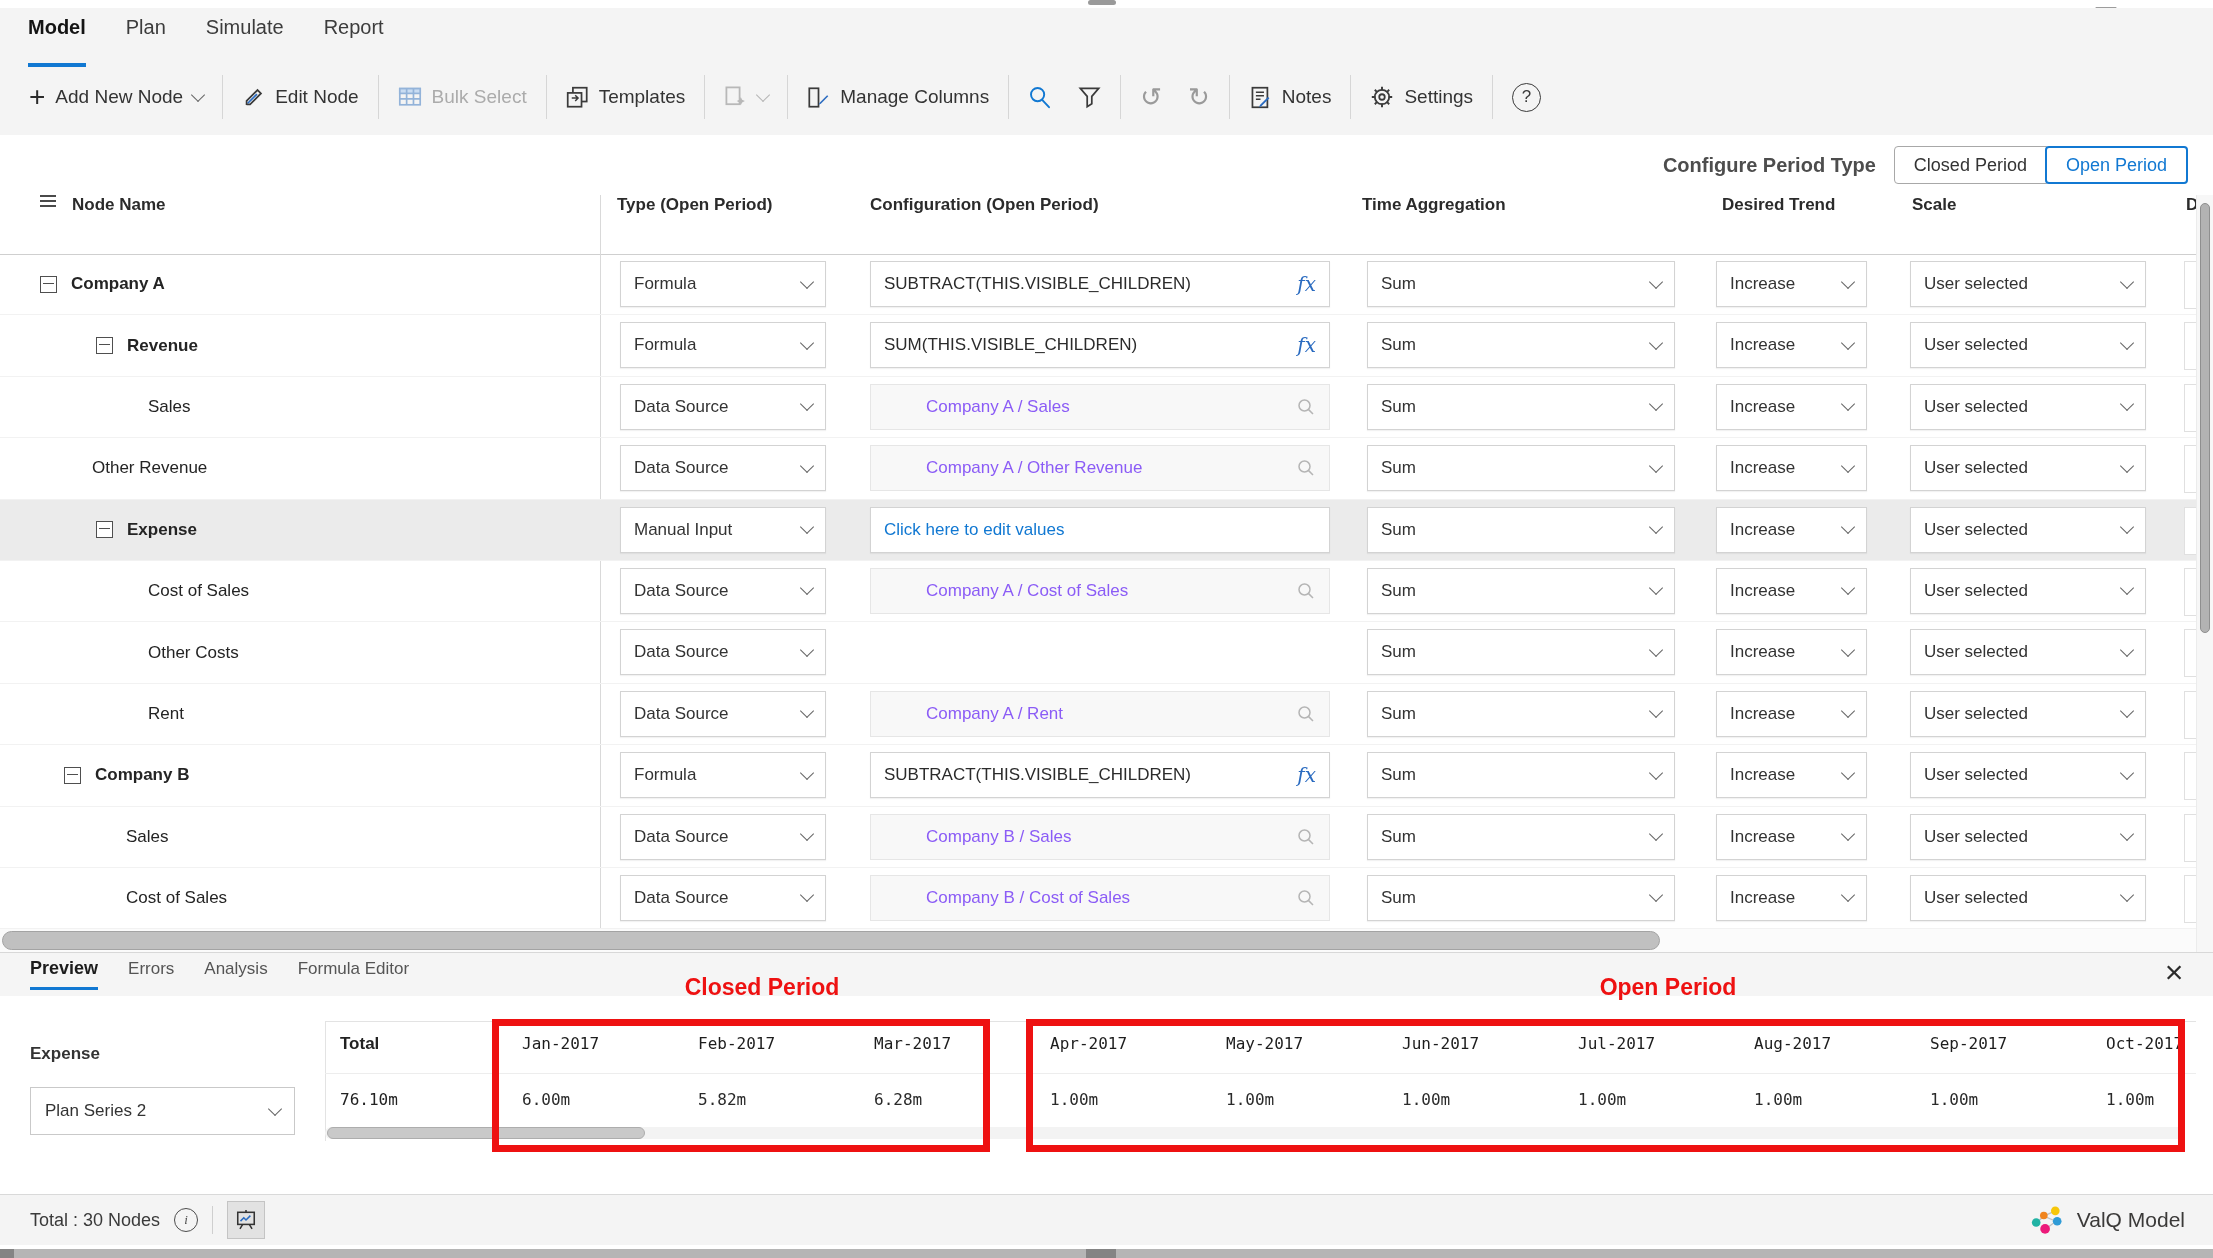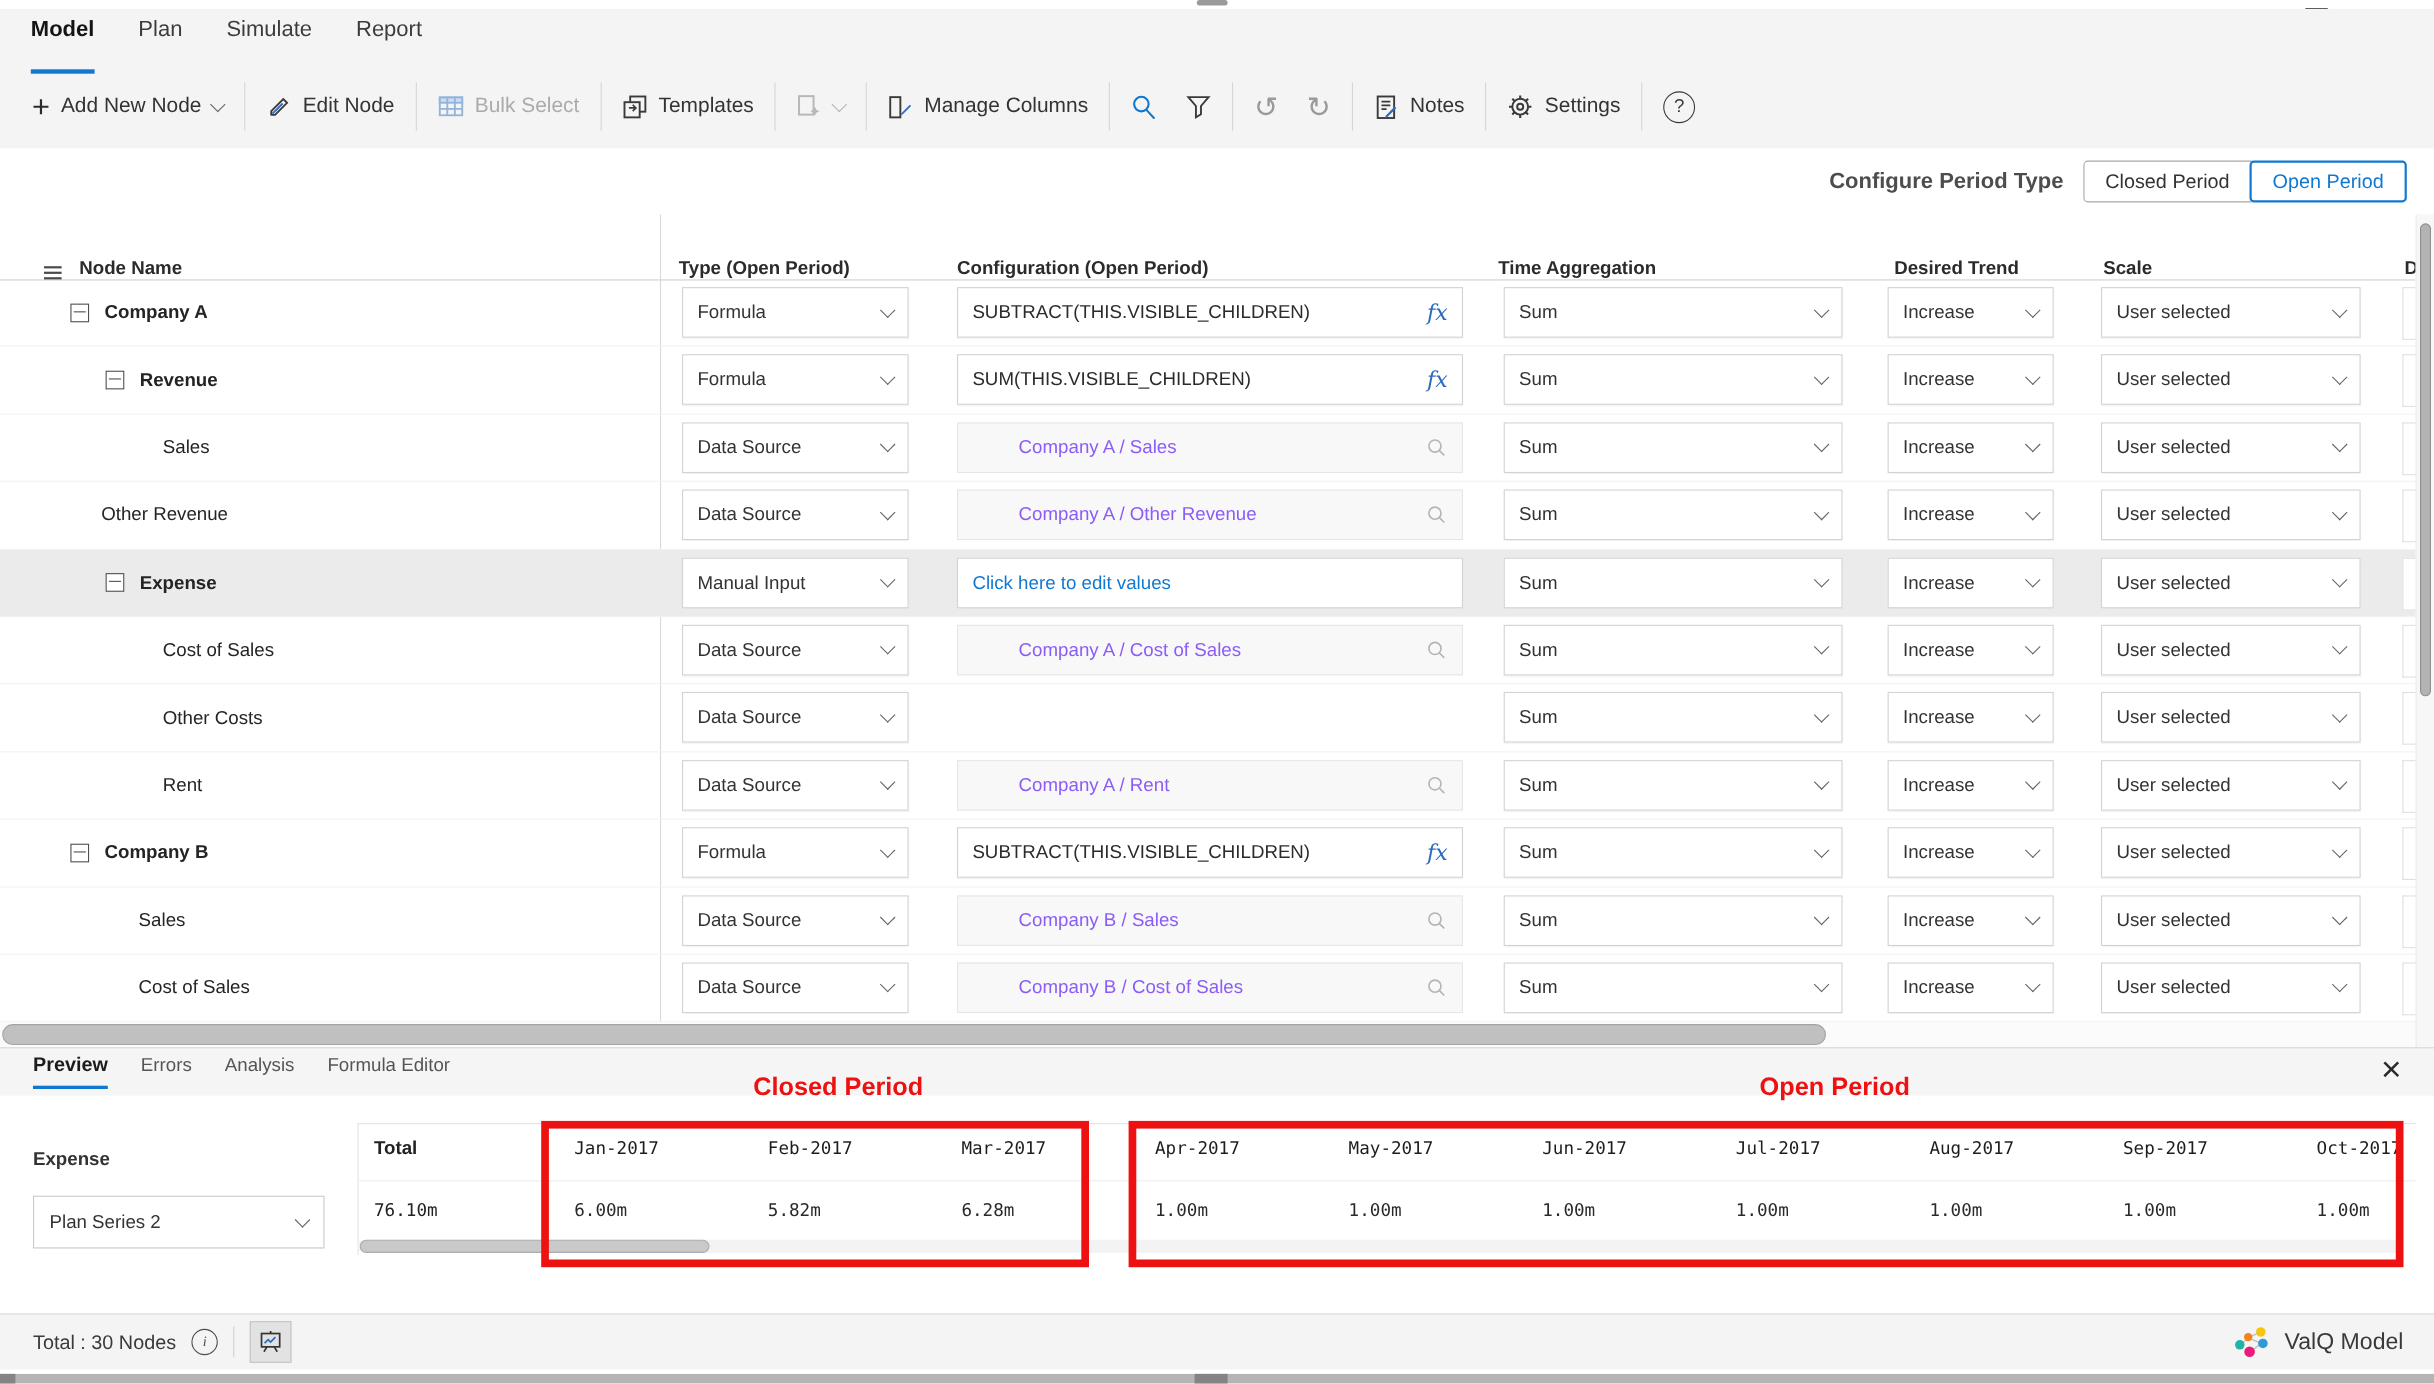--- a/index.html
+++ b/index.html
@@ -37,21 +37,21 @@
   
   .period-row{position:absolute;left:0;top:135px;width:2213px;height:60px;background:#fff;
               display:flex;align-items:center;justify-content:flex-end;padding-right:25px;box-sizing:border-box;gap:18px;}
   .period-label{font-size:20px;color:#4d4d4d;font-weight:700;}
   .pt-btn{height:38px;display:flex;align-items:center;padding:0 19px;font-size:18px;background:#fff;cursor:pointer;box-sizing:border-box;}
   .pt-closed{border:1px solid #a8a8a8;border-radius:4px 0 0 4px;color:#333;}
   .pt-open{border:2px solid #1178d2;border-radius:4px;color:#1178d2;margin-left:-2px;}
 
   
   .thead{position:absolute;left:0;top:195px;width:2196px;height:59px;border-bottom:1px solid #cfcfcf;background:#fff;}
-  .th{position:absolute;top:0;height:59px;display:flex;align-items:flex-end;font-size:17px;font-weight:700;color:#2b2b2b;white-space:nowrap;}
+  .th{position:absolute;top:0;height:59px;display:flex;align-items:flex-start;font-size:17px;font-weight:700;color:#2b2b2b;white-space:nowrap;}
   .hamburger{width:16px;height:12px;position:relative;margin-right:16px;}
   .hamburger::before,.hamburger::after,.hamburger i{content:"";position:absolute;left:0;width:16px;height:2px;background:#4a4a4a;}
   .hamburger::before{top:0;} .hamburger i{top:5px;display:block;} .hamburger::after{top:10px;}
   .col-divider{position:absolute;left:600px;top:195px;width:1px;height:734px;background:#d9d9d9;}
 
   #rows{position:absolute;left:0;top:254px;width:2196px;}
   .trow{position:relative;height:61.4px;border-bottom:1px solid #f2f2f2;box-sizing:border-box;}
   .trow.highlight{background:#ebebeb;}
   .node-cell{position:absolute;left:0;top:0;height:100%;width:600px;display:flex;align-items:center;box-sizing:border-box;}
   .collapse-icon{width:15px;height:15px;border:1px solid #4f4f4f;position:relative;margin-right:14px;flex:0 0 auto;background:#fff;}
@@ -292,21 +292,21 @@
     <div class="th" style="left:870px;">Configuration (Open Period)</div>
     <div class="th" style="left:1362px;">Time Aggregation</div>
     <div class="th" style="left:1722px;">Desired Trend</div>
     <div class="th" style="left:1912px;">Scale</div>
     <div class="th" style="left:2186px;color:#2b2b2b;">D</div>
   </div>
   <div class="col-divider"></div>
 
   <div id="rows">
   <div class="trow parent">
-    <div class="node-cell" style="padding-left: 64px;">
+    <div class="node-cell" style="padding-left: 40px;">
       <span class="collapse-icon"></span>
       <span class="node-label">Company A</span>
     </div>
     <div class="ddl c-type">
       <span class="ddl-text">Formula</span>
           <span class="chev"></span>
     </div>
     <div class="cfg formula">
       <span class="cfg-text">SUBTRACT(THIS.VISIBLE_CHILDREN)</span>
       <span class="fx"><i>f</i>x</span>

